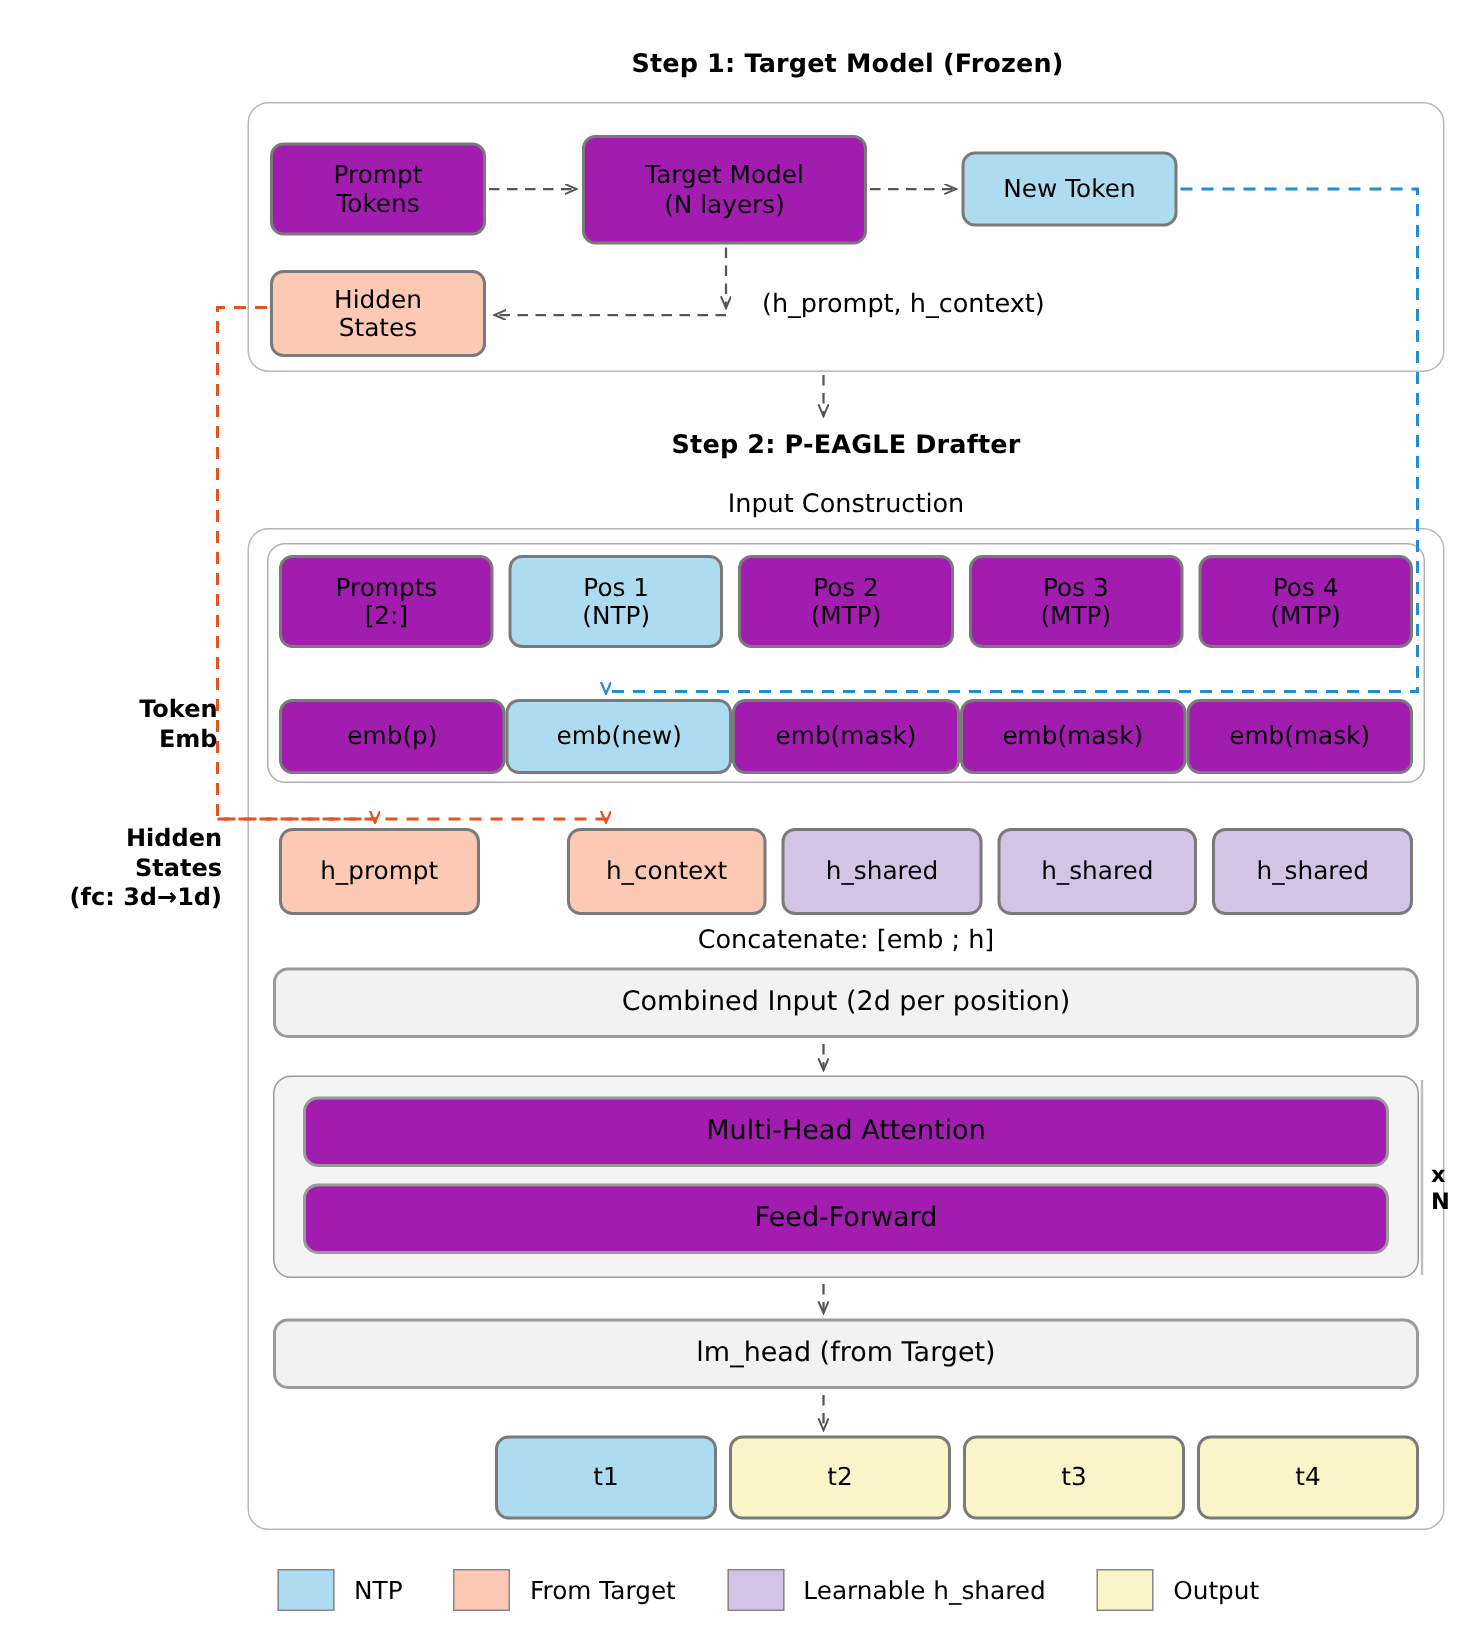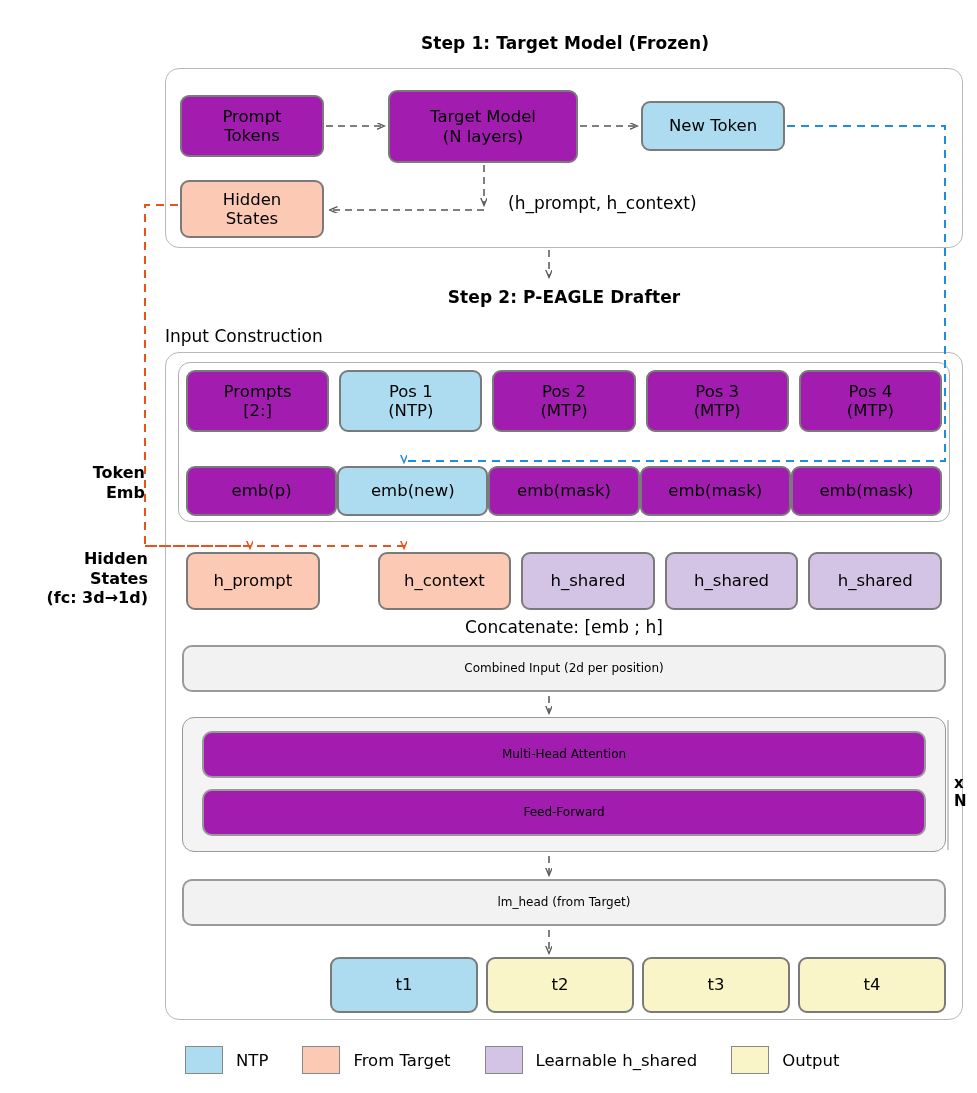--- a/index.html
+++ b/index.html
@@ -22,21 +22,21 @@
 
   
   .section-title {
     font-weight: bold;
     font-size: 17px;
     text-align: center;
     letter-spacing: 0.1px;
   }
   .sub-title {
     font-size: 17px;
-    text-align: left;
+    text-align: center;
   }
 
   
   .outer-box {
     border: 1.6px solid #b8b8b8;
     border-radius: 14px;
     background: #ffffff;
   }
   .inner-panel {
     border: 1.6px solid #b0b0b0;
@@ -56,21 +56,21 @@
     background: #a21caf;
     display: flex;
     align-items: center;
     justify-content: center;
     text-align: center;
     font-size: 16.5px;
     line-height: 1.16;
     box-sizing: border-box;
   }
   .node .lines { width: 100%; }
-  .node-wide { font-size: 12px; }
+  .node-wide { font-size: 18px; }
 
   .fill-ntp      { background: #ADDCF0; }
   .fill-target   { background: #FBC9B4; }
   .fill-shared   { background: #D3C4E6; }
   .fill-output   { background: #FAF5C9; }
   .fill-grey     { background: #F2F2F2; }
 
   
   .side-label {
     font-weight: bold;

